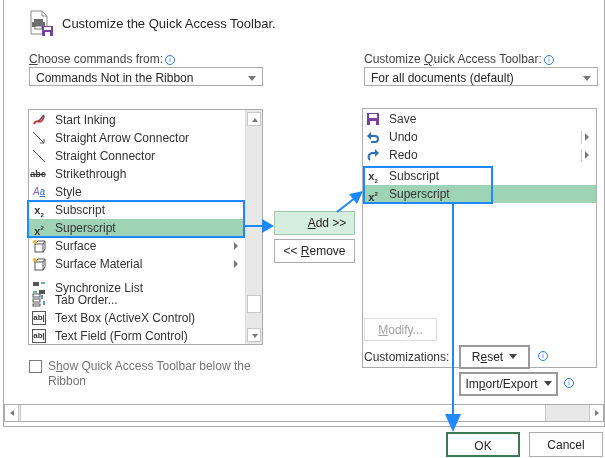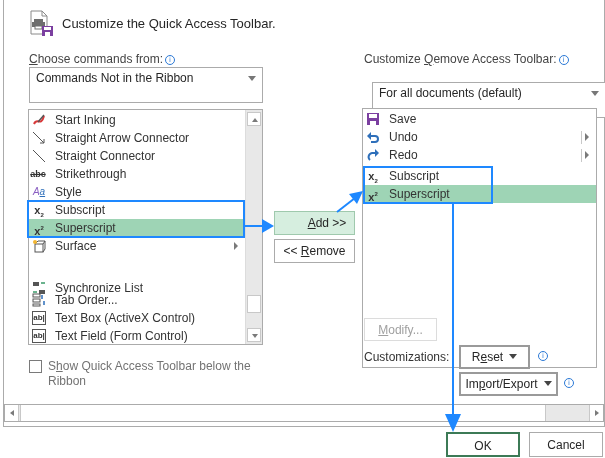--- a/index.html
+++ b/index.html
@@ -9,21 +9,21 @@
   .frame { position: absolute; left: 3px; top: 0; width: 602px; height: 427px; border: 1px solid #ababab; border-top: none; background: #fff; }
 
   .abs { position: absolute; }
   .header-icon { left: 28px; top: 10px; width: 26px; height: 27px; }
   .header-title { left: 62px; top: 16px; font-size: 13px; color: #262626; white-space: nowrap; }
 
   .label { font-size: 12px; color: #444; white-space: nowrap; }
   .label u { text-decoration: underline; }
   .info-icon { display: inline-block; width: 10px; height: 10px; border: 1px solid #2b79d6; border-radius: 50%; color: #2b79d6; font-size: 7px; line-height: 8px; text-align: center; vertical-align: 1px; margin-left: 2px; font-family: "DejaVu Sans", sans-serif; }
 
-  .combo { border: 1px solid #ababab; background: #fff; height: 36px; font-size: 12px; color: #262626; padding: 3px 0 0 6px; white-space: nowrap; }
+  .combo { border: 1px solid #ababab; background: #fff; height: 19px; font-size: 12px; color: #262626; padding: 3px 0 0 6px; white-space: nowrap; }
   .combo .caret { position: absolute; right: 6px; top: 8px; width: 0; height: 0; border-left: 4px solid transparent; border-right: 4px solid transparent; border-top: 5px solid #777; }
 
   .listbox { border: 1px solid #ababab; background: #fff; overflow: hidden; }
   .list-item { position: absolute; left: 0; height: 18px; width: 100%; font-size: 12px; color: #333; white-space: nowrap; }
   .list-item .ico { position: absolute; left: 3px; top: 2px; width: 14px; height: 14px; font-size: 10px; line-height: 14px; text-align: center; }
   .list-item .txt { position: absolute; left: 26px; top: 2px; }
   .list-item .sub-arrow { position: absolute; top: 5px; width: 0; height: 0; border-top: 4px solid transparent; border-bottom: 4px solid transparent; border-left: 4px solid #7a7a7a; }
   .list-item.selected { background: #9ed4b5; }
 
   .vscroll { position: absolute; background: #e8e8e8; border-left: 1px solid #dcdcdc; }
@@ -69,23 +69,23 @@
 
 <div class="abs label" style="left:29px; top:52px;">
   <u>C</u><span>hoose commands from:</span><span class="info-icon">i</span>
 </div>
 <div class="abs combo" style="left:29px; top:67px; width:234px;">
   <span>Commands Not in the Ribbon</span>
   <span class="caret"></span>
 </div>
 
 <div class="abs label" style="left:364px; top:52px;">
-  <span>Customize </span><u>Q</u><span>emove Access Toolbar:</span><span class="info-icon">i</span>
-</div>
-<div class="abs combo" style="left:372px; top:67px; width:234px;margin-top:15px;">
+  <span>Customize </span><u>Q</u><span>uick Access Toolbar:</span><span class="info-icon">i</span>
+</div>
+<div class="abs combo" style="left:364px; top:67px; width:234px;">
   <span>For all documents (default)</span>
   <span class="caret"></span>
 </div>
 
 <div class="abs listbox" style="left:28px; top:109px; width:235px; height:236px;">
   <div class="list-item" style="top:19px;">
     <span class="ico">
       <svg width="14" height="14" viewBox="0 0 14 14">
           <path d="M1 1 L12 12" stroke="#555" stroke-width="1"></path>
           <path d="M12 8 V12 H8" stroke="#555" stroke-width="1" fill="none"></path>
@@ -128,20 +128,31 @@
   </div>
   <div class="list-item" style="top:127px;">
     <span class="ico">
       <svg width="14" height="14" viewBox="0 0 14 14">
           <rect x="3" y="5" width="8" height="8" fill="none" stroke="#555"></rect>
           <path d="M3 5 L6 2 H13 V10 L11 13 M11 5 L13 2" fill="none" stroke="#555"></path>
           <circle cx="3" cy="3" r="2" fill="#f2b630"></circle>
         </svg>
     </span>
     <span class="txt">Surface</span>
+    <span class="sub-arrow" style="left:205px;"></span>
+  </div>
+  <div class="list-item" style="top:145px;">
+    <span class="ico">
+      <svg width="14" height="14" viewBox="0 0 14 14">
+          <rect x="3" y="5" width="8" height="8" fill="none" stroke="#555"></rect>
+          <path d="M3 5 L6 2 H13 V10 L11 13 M11 5 L13 2" fill="none" stroke="#555"></path>
+          <circle cx="3" cy="3" r="2" fill="#f2b630"></circle>
+        </svg>
+    </span>
+    <span class="txt">Surface Material</span>
     <span class="sub-arrow" style="left:205px;"></span>
   </div>
   <div class="list-item" style="top:163px;margin-top:6px;">
     <span class="ico">
       <svg width="14" height="14" viewBox="0 0 14 14">
           <rect x="1" y="1" width="6" height="4" fill="#555"></rect>
           <rect x="7" y="9" width="6" height="4" fill="#555"></rect>
           <path d="M9 2 H13 M1 11 H5" stroke="#3a9a6a" stroke-width="1.5"></path>
         </svg>
     </span>

